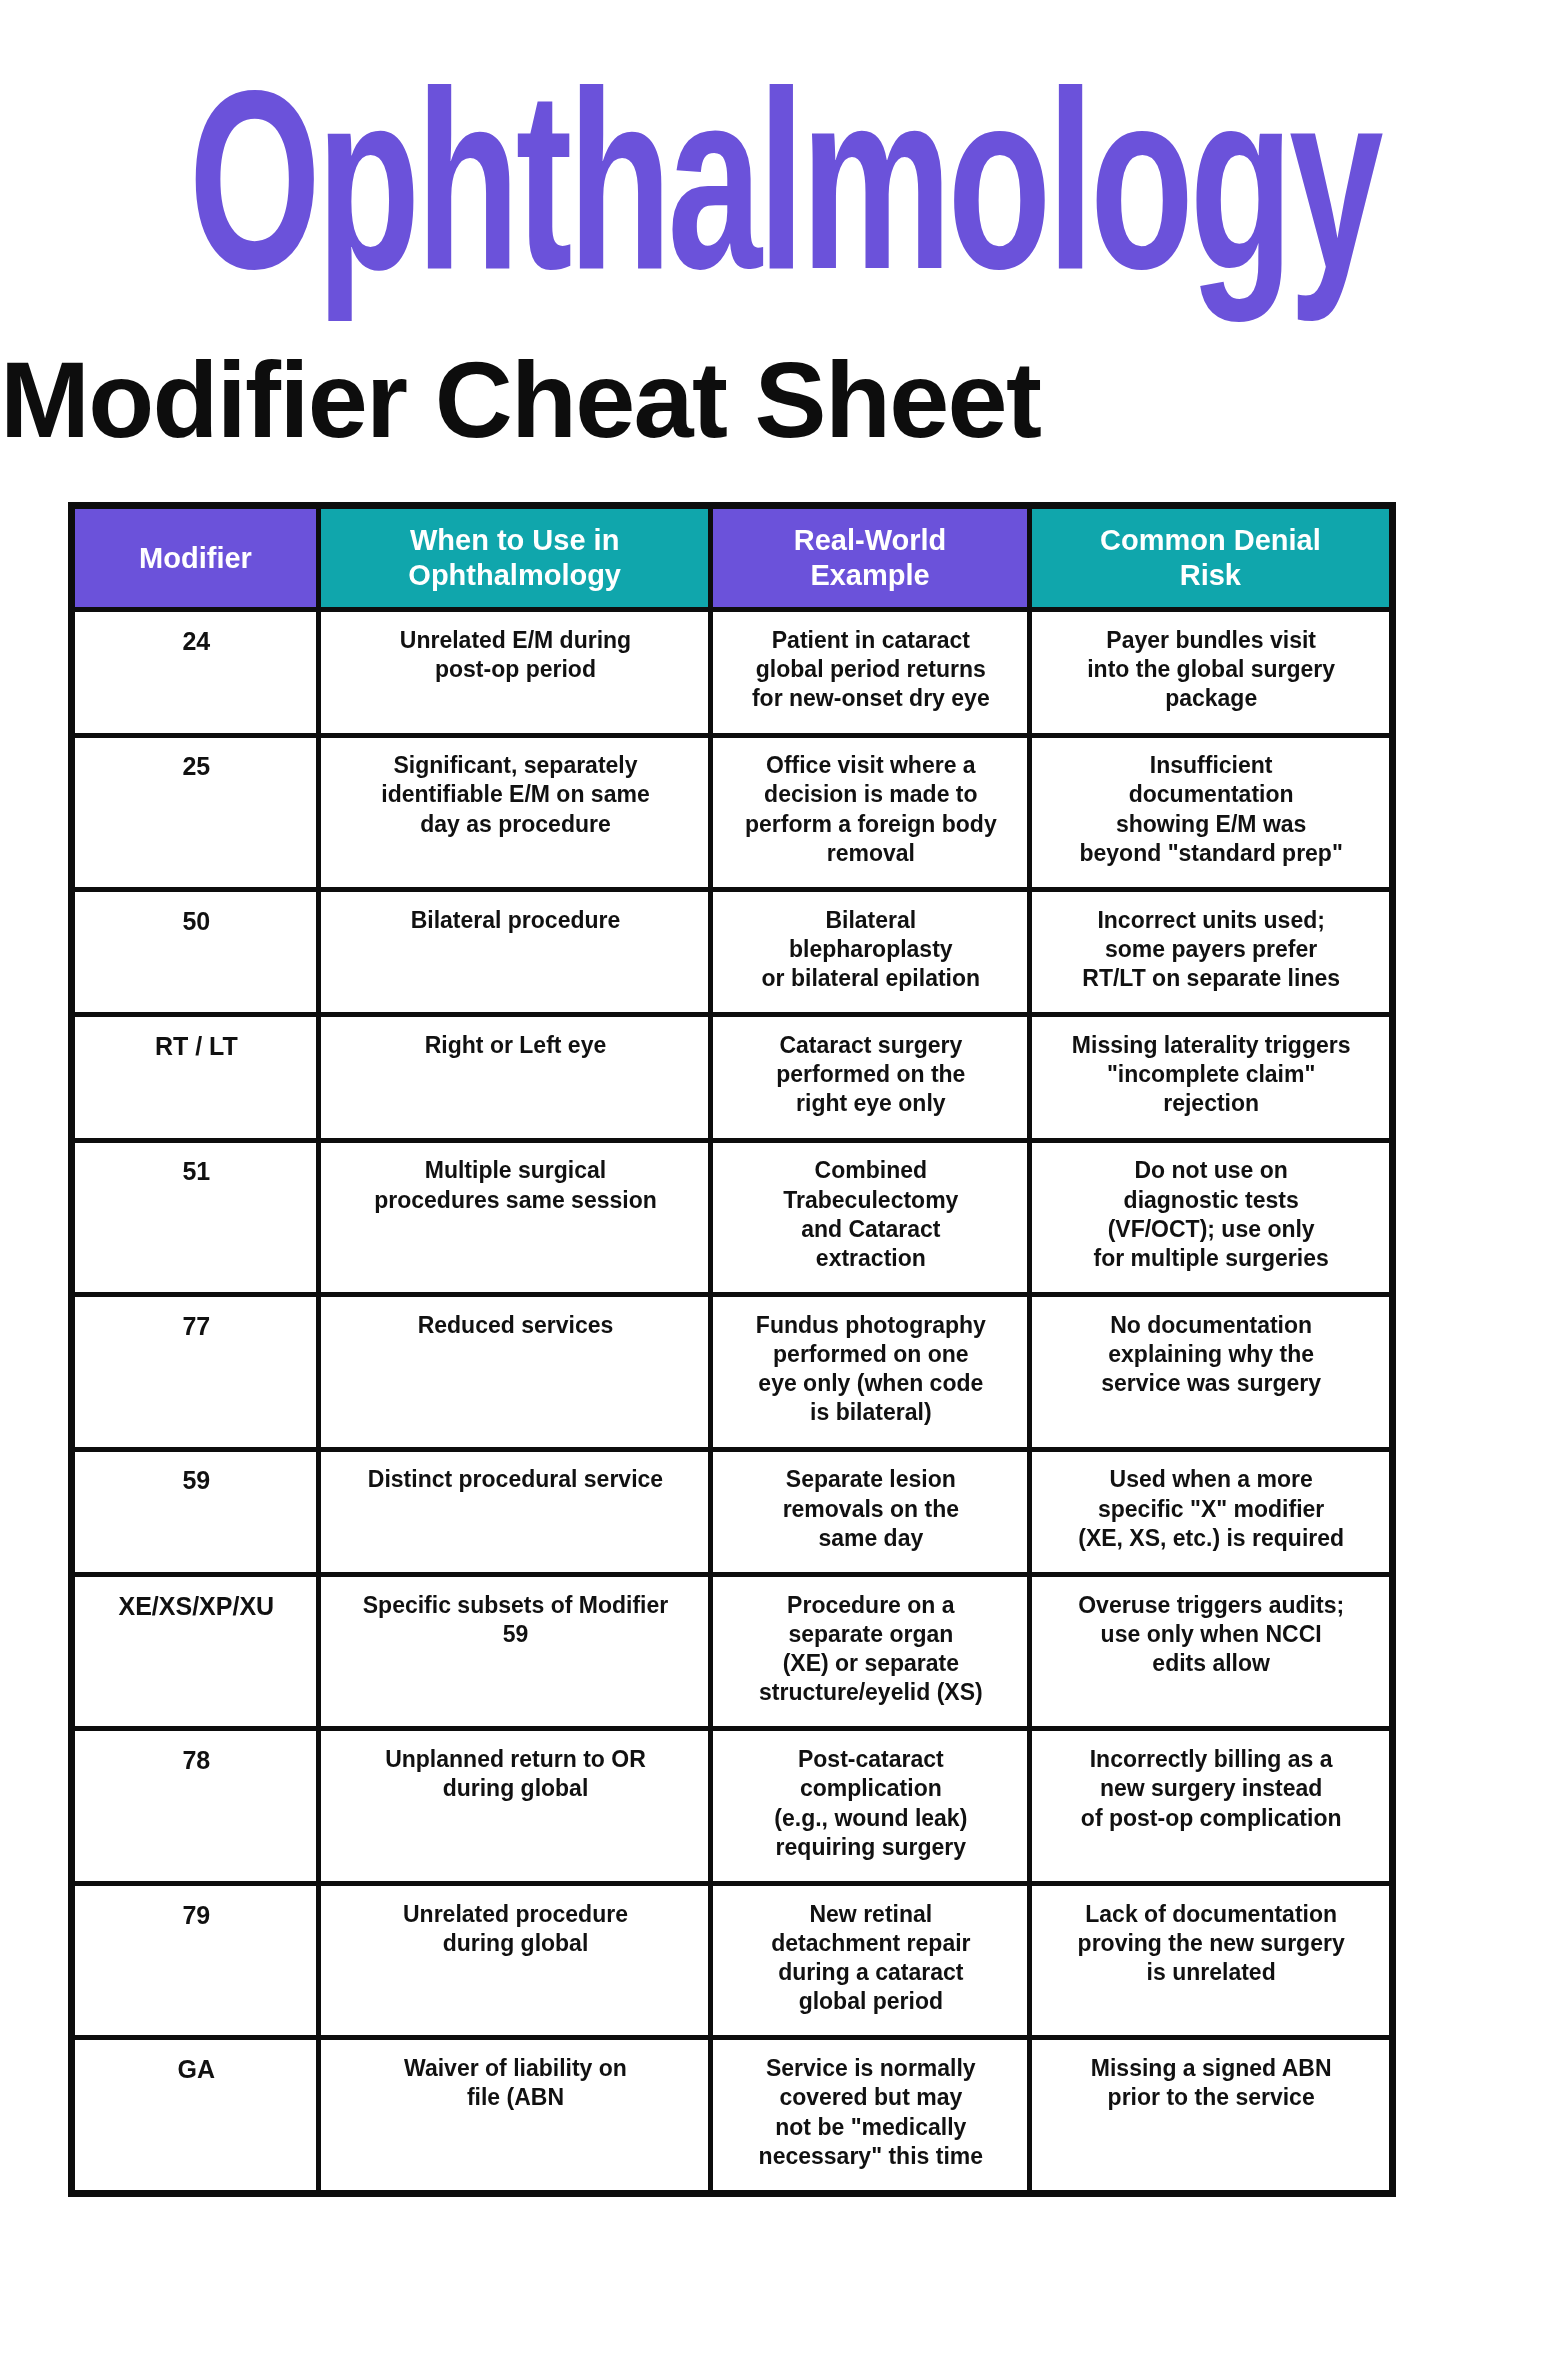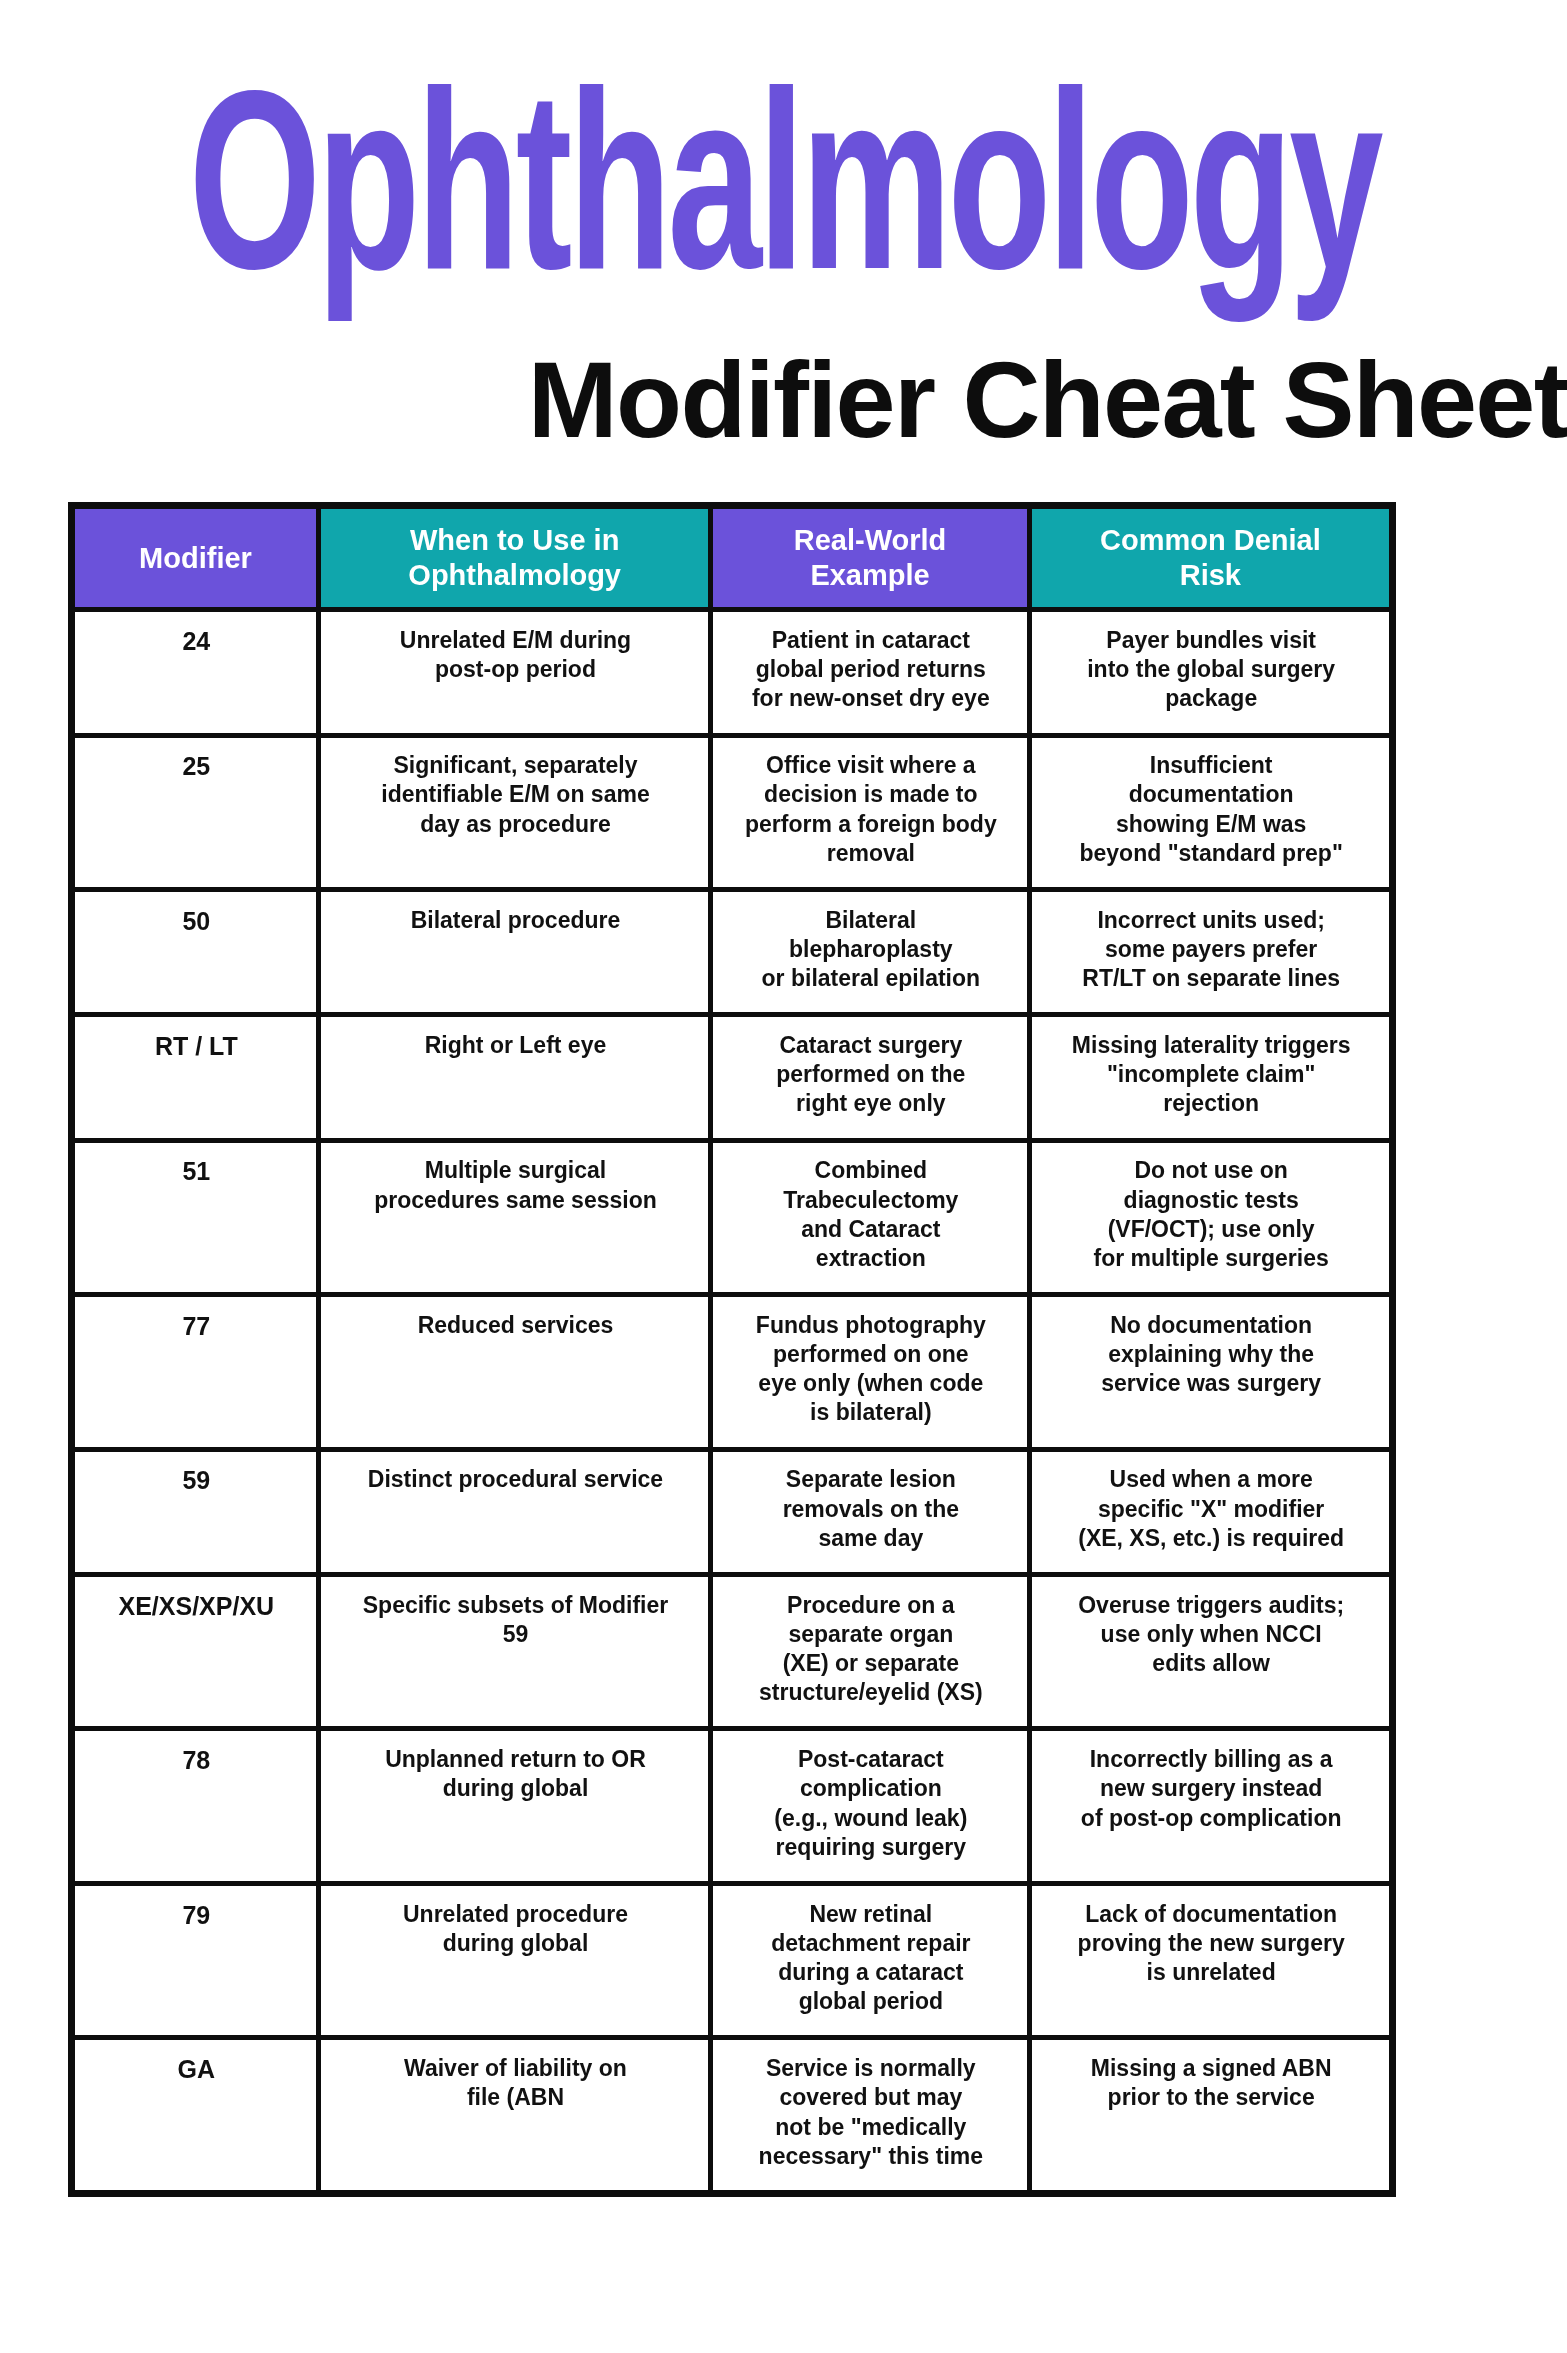--- a/index.html
+++ b/index.html
@@ -31,21 +31,21 @@
     font-weight: 800;
     line-height: 1;
     color: var(--purple, #6B52DA);
     letter-spacing: -4.3px;
     transform: scaleY(1.5);
     transform-origin: top center;
     white-space: nowrap;
   }
 
   .sub-title {
-    text-align: right;
+    text-align: left;
     font-size: 108px;
     font-weight: 600;
     line-height: 1;
     letter-spacing: -1.7px;
     color: #0d0d0d;
     margin-top: 10.3px;
     white-space: nowrap;
   }
 
   

